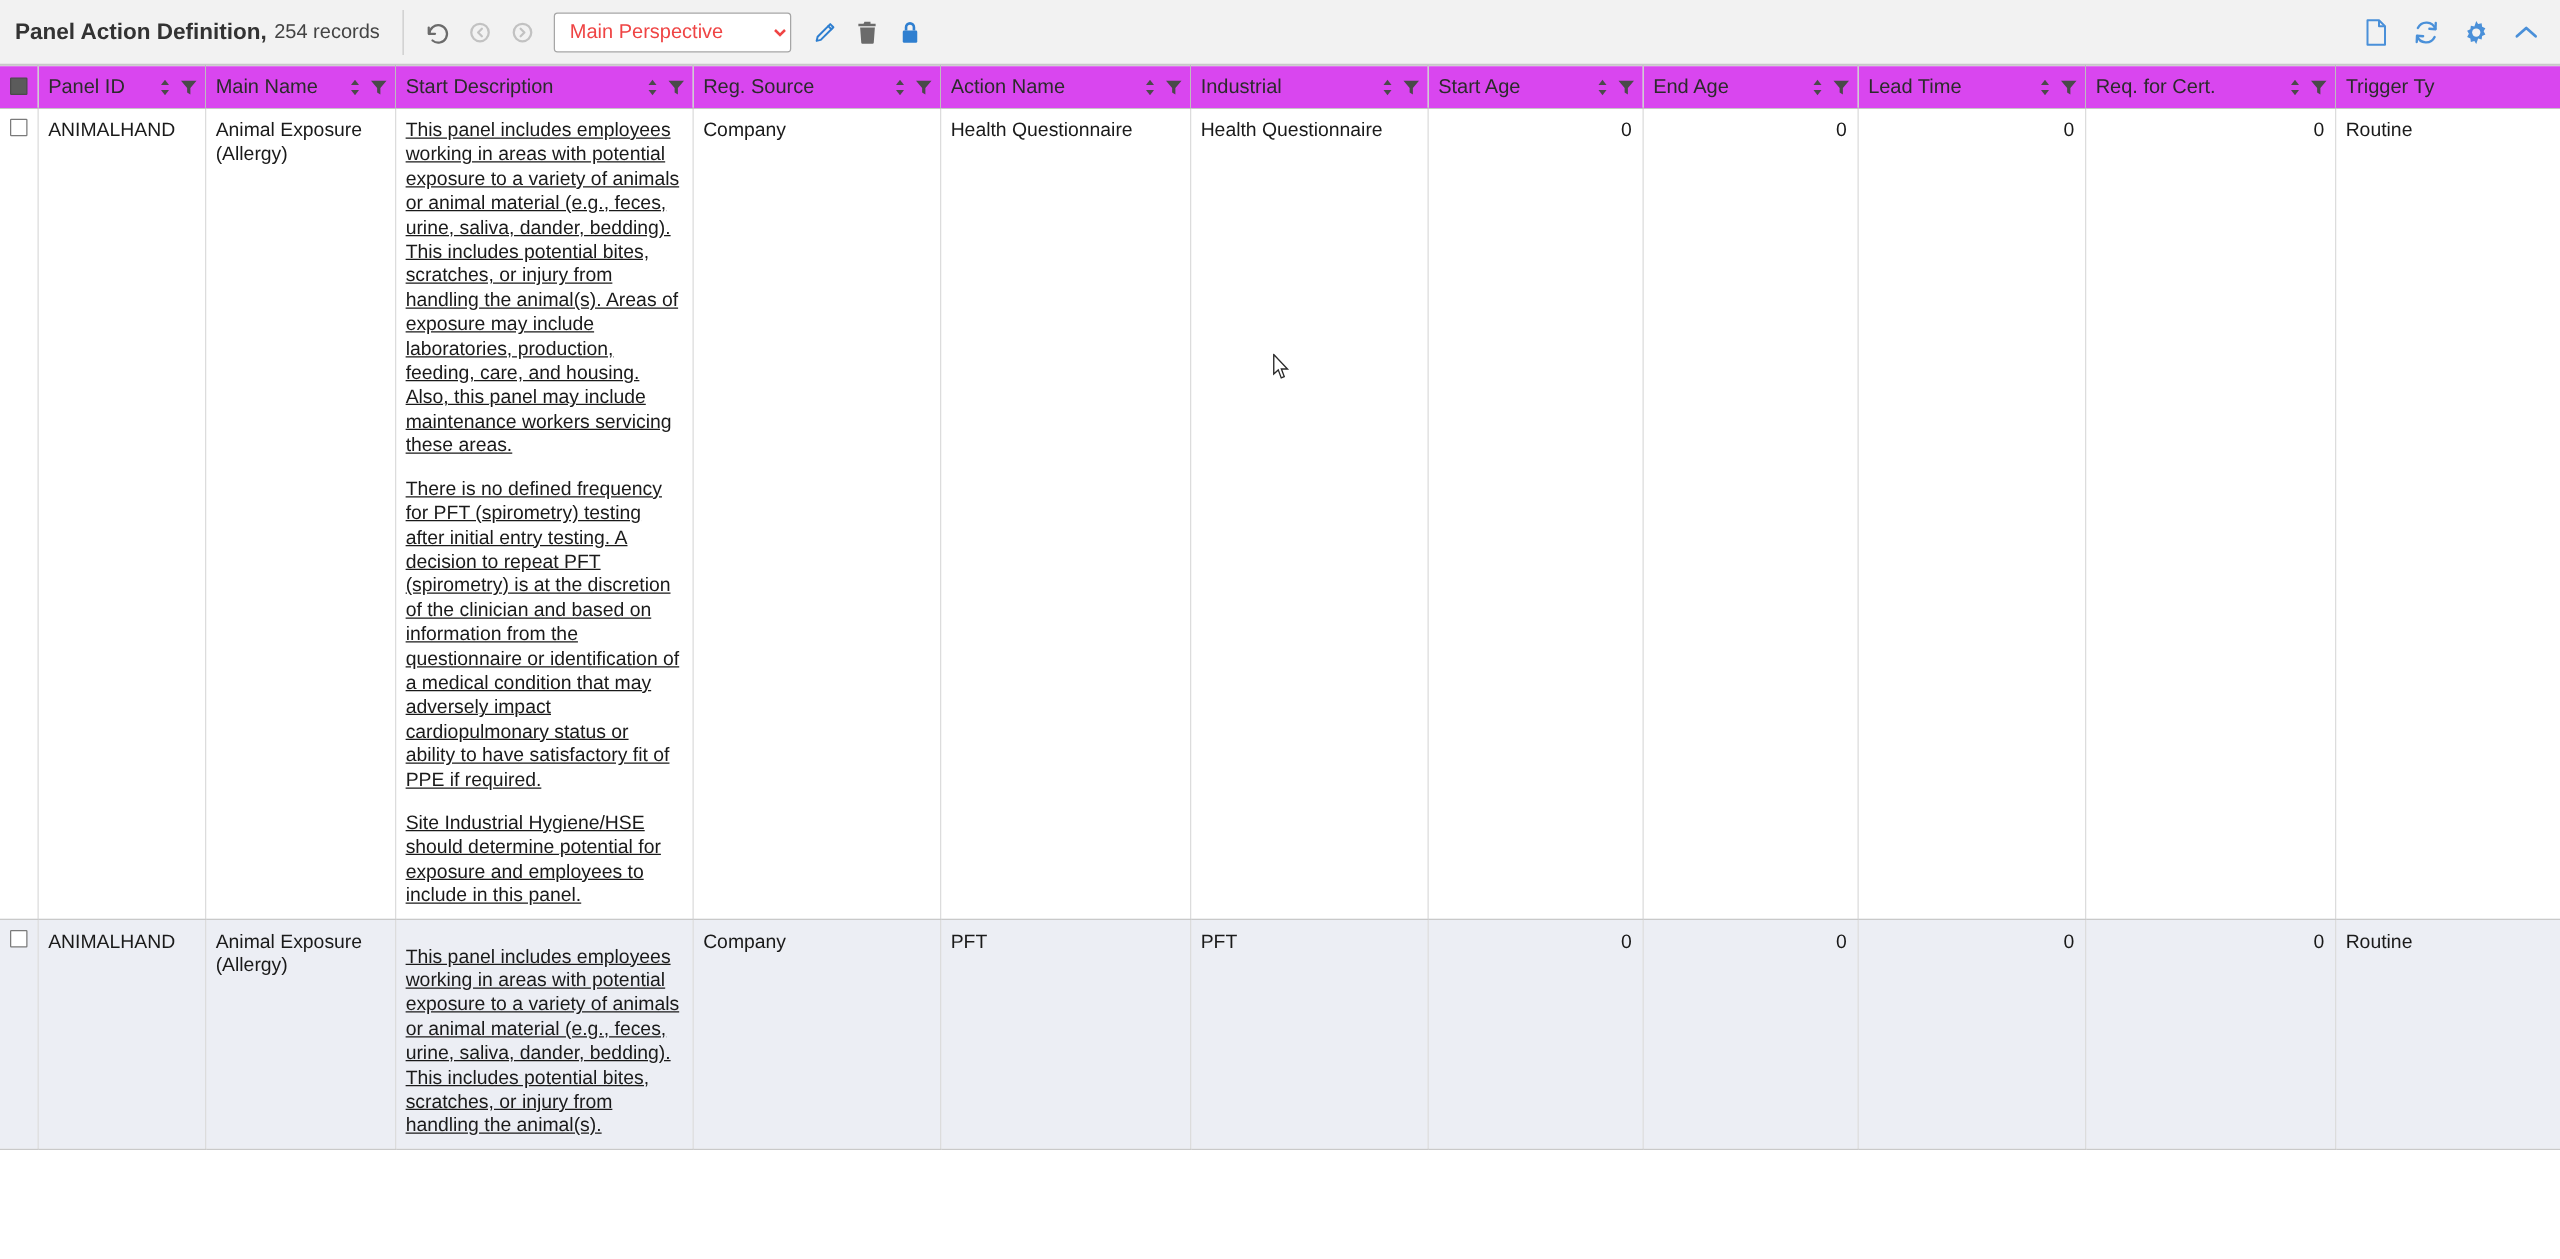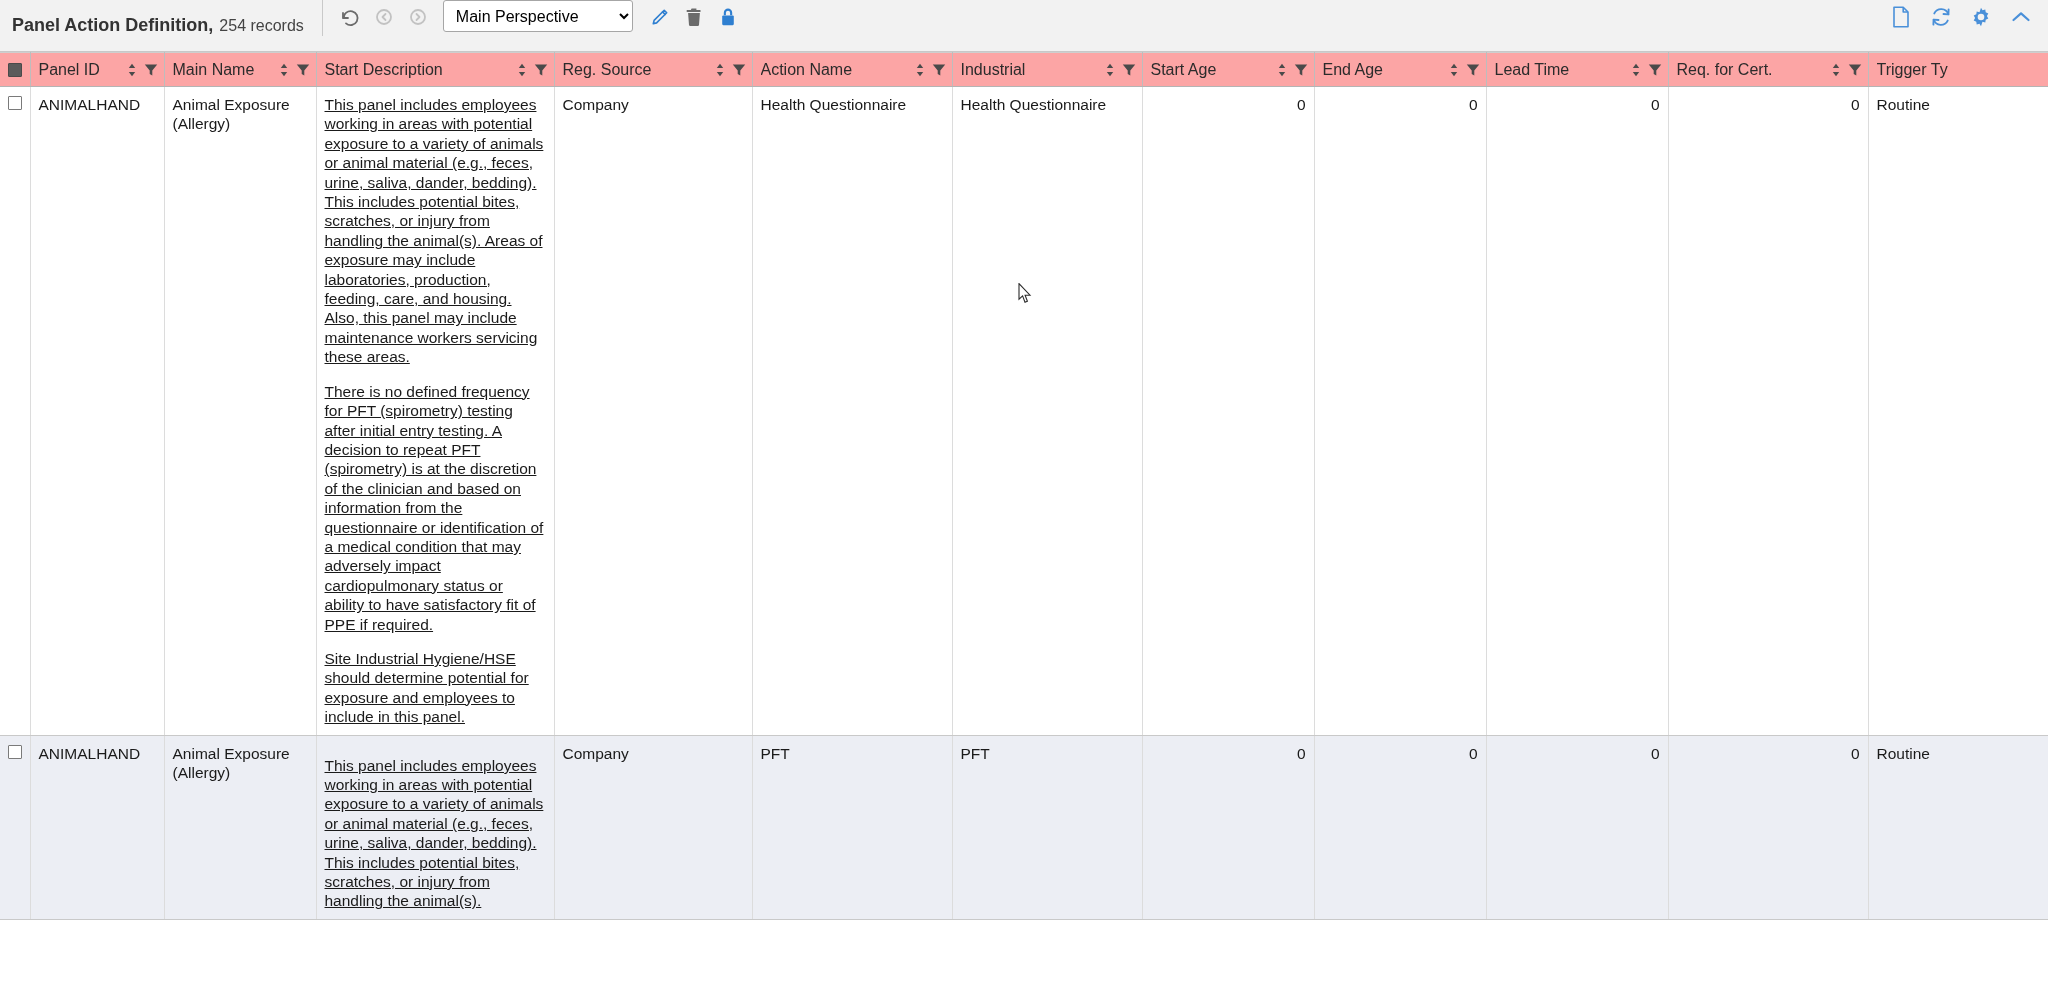--- a/index.html
+++ b/index.html
@@ -16,21 +16,21 @@
     position: relative;
   }
 
   
   .toolbar {
     height: 52px;
     min-height: 52px;
     background: #f2f2f2;
     border-bottom: 1px solid #c8c8c8;
     display: flex;
-    align-items: flex-start;
+    align-items: center;
     padding: 0 10px 0 12px;
     position: relative;
   }
   .title-block {
     display: flex;
     align-items: baseline;
     gap: 6px;
     padding-right: 14px;
     height: 100%;
     align-items: center;
@@ -63,21 +63,21 @@
   .icon-btn svg { display: block; }
 
   .perspective-select {
     margin-left: 8px;
     height: 32px;
     min-width: 190px;
     border: 1px solid #a6a6a6;
     border-radius: 3px;
     background: #ffffff;
     font-size: 16px;
-    color: #000000;
+    color: #ef4444;
     padding: 0 8px;
     font-family: "Liberation Sans", sans-serif;
   }
   .tb-edit { color: #2f7fd0; margin-left: 10px; }
   .tb-trash { color: #6b6b6b; }
   .tb-lock { color: #2f7fd0; }
 
   .toolbar-right {
     margin-left: auto;
     display: flex;
@@ -94,21 +94,21 @@
     flex: 1;
     overflow: hidden;
     position: relative;
   }
   table.grid {
     border-collapse: collapse;
     table-layout: fixed;
     width: 2064px;
   }
   table.grid th {
-    background: #fca5a5;
+    background: #d946ef;
     border-right: 1px solid #bdbdbd;
     border-bottom: 1px solid #b4b4b4;
     border-top: 1px solid #cfcfcf;
     height: 34px;
     padding: 0 6px 0 8px;
     font-size: 16px;
     font-weight: normal;
     color: #2b2b2b;
     text-align: left;
     vertical-align: middle;

